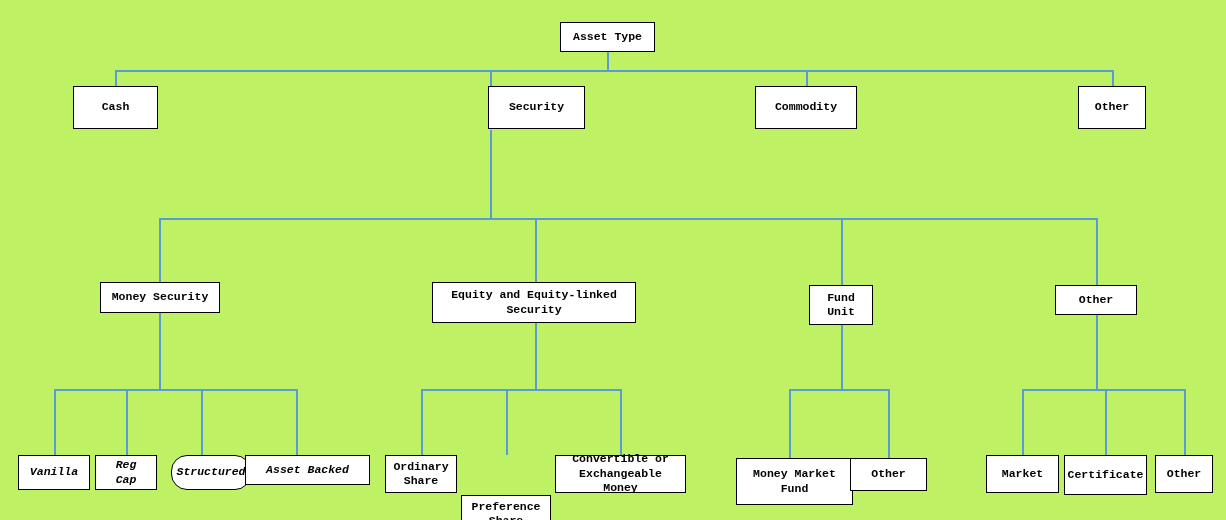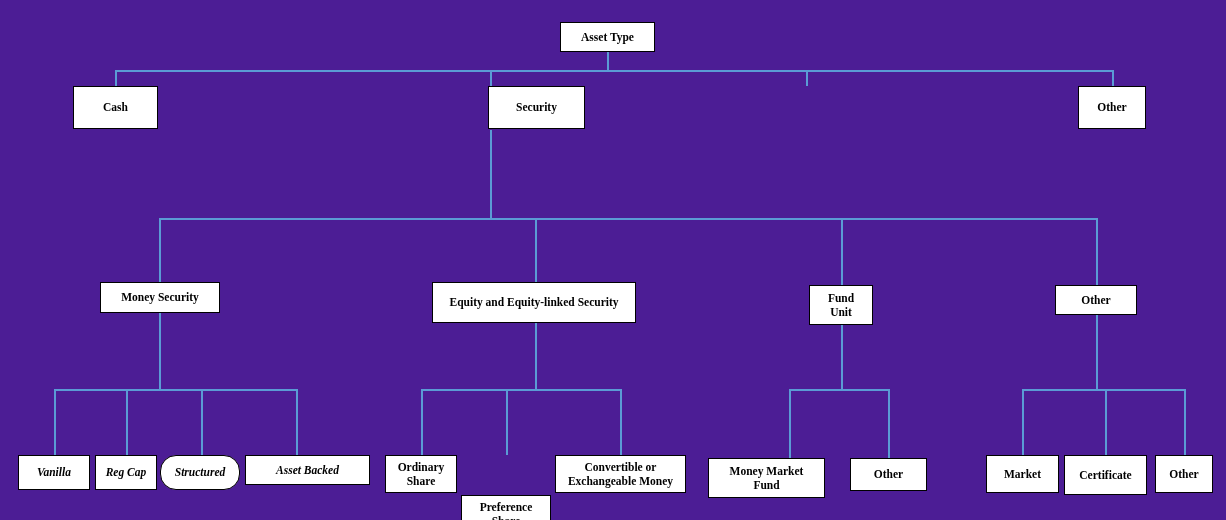--- a/index.html
+++ b/index.html
@@ -5,22 +5,22 @@
 <style>
   html, body {
     margin: 0;
     padding: 0;
     background: #ffffff;
   }
   #canvas {
     position: relative;
     width: 1226px;
     height: 520px;
-    background: #4c1d95;
-    font-family: Liberation Serif, serif;
+    background: #bef264;
+    font-family: Liberation Mono, monospace;
     overflow: hidden;
   }
   .node {
     position: absolute;
     box-sizing: border-box;
     border: 1.5px solid #000000;
     background: #ffffff;
     display: flex;
     align-items: center;
     justify-content: center;
@@ -88,41 +88,42 @@
   <div class="conn v" style="left:1096px; top:315px; height:75px;"></div>
   <div class="conn h" style="left:1022px; top:389px; width:163px;"></div>
   <div class="conn v" style="left:1022px; top:389px; height:66px;"></div>
   <div class="conn v" style="left:1105px; top:389px; height:66px;"></div>
   <div class="conn v" style="left:1184px; top:389px; height:66px;"></div>
 
   <div class="node" style="left:560px; top:22px; width:95px; height:30px;">Asset Type</div>
 
   <div class="node" style="left:73px; top:86px; width:85px; height:43px;">Cash</div>
   <div class="node" style="left:442px; top:86px; width:97px; height:43px;margin-left:46px;">Security</div>
+  <div class="node" style="left:755px; top:86px; width:102px; height:43px;">Commodity</div>
   <div class="node" style="left:1078px; top:86px; width:68px; height:43px;">Other</div>
 
   <div class="node" style="left:100px; top:282px; width:120px; height:31px;">Money Security</div>
   <div class="node" style="left:432px; top:282px; width:204px; height:41px;">Equity and Equity-linked Security</div>
   <div class="node" style="left:809px; top:285px; width:64px; height:40px;">Fund
 Unit</div>
   <div class="node" style="left:1055px; top:285px; width:82px; height:30px;">Other</div>
 
   <div class="node italic" style="left:18px; top:455px; width:72px; height:35px;">Vanilla</div>
   <div class="node italic" style="left:95px; top:455px; width:62px; height:35px;">Reg Cap</div>
-  <div class="node italic" style="left:160px; top:455px; width:80px; height:35px;border-radius:16px;">Structured</div>
+  <div class="node italic" style="left:171px; top:455px; width:80px; height:35px;border-radius:16px;">Structured</div>
   <div class="node italic" style="left:245px; top:455px; width:125px; height:30px;">Asset Backed</div>
 
   <div class="node" style="left:385px; top:455px; width:72px; height:38px;">Ordinary
 Share</div>
   <div class="node" style="left:461px; top:455px; width:90px; height:38px;margin-top:40px;">Preference
 Share</div>
   <div class="node" style="left:555px; top:455px; width:131px; height:38px;">Convertible or
 Exchangeable Money</div>
 
-  <div class="node" style="left:708px; top:458px; width:117px; height:40px;">Money Market
+  <div class="node" style="left:736px; top:458px; width:117px; height:47px;">Money Market
 Fund</div>
   <div class="node" style="left:850px; top:458px; width:77px; height:33px;">Other</div>
 
   <div class="node" style="left:986px; top:455px; width:73px; height:38px;">Market</div>
   <div class="node" style="left:1064px; top:455px; width:83px; height:40px;">Certificate</div>
   <div class="node" style="left:1155px; top:455px; width:58px; height:38px;">Other</div>
 
 </div>
 
 </body></html>

